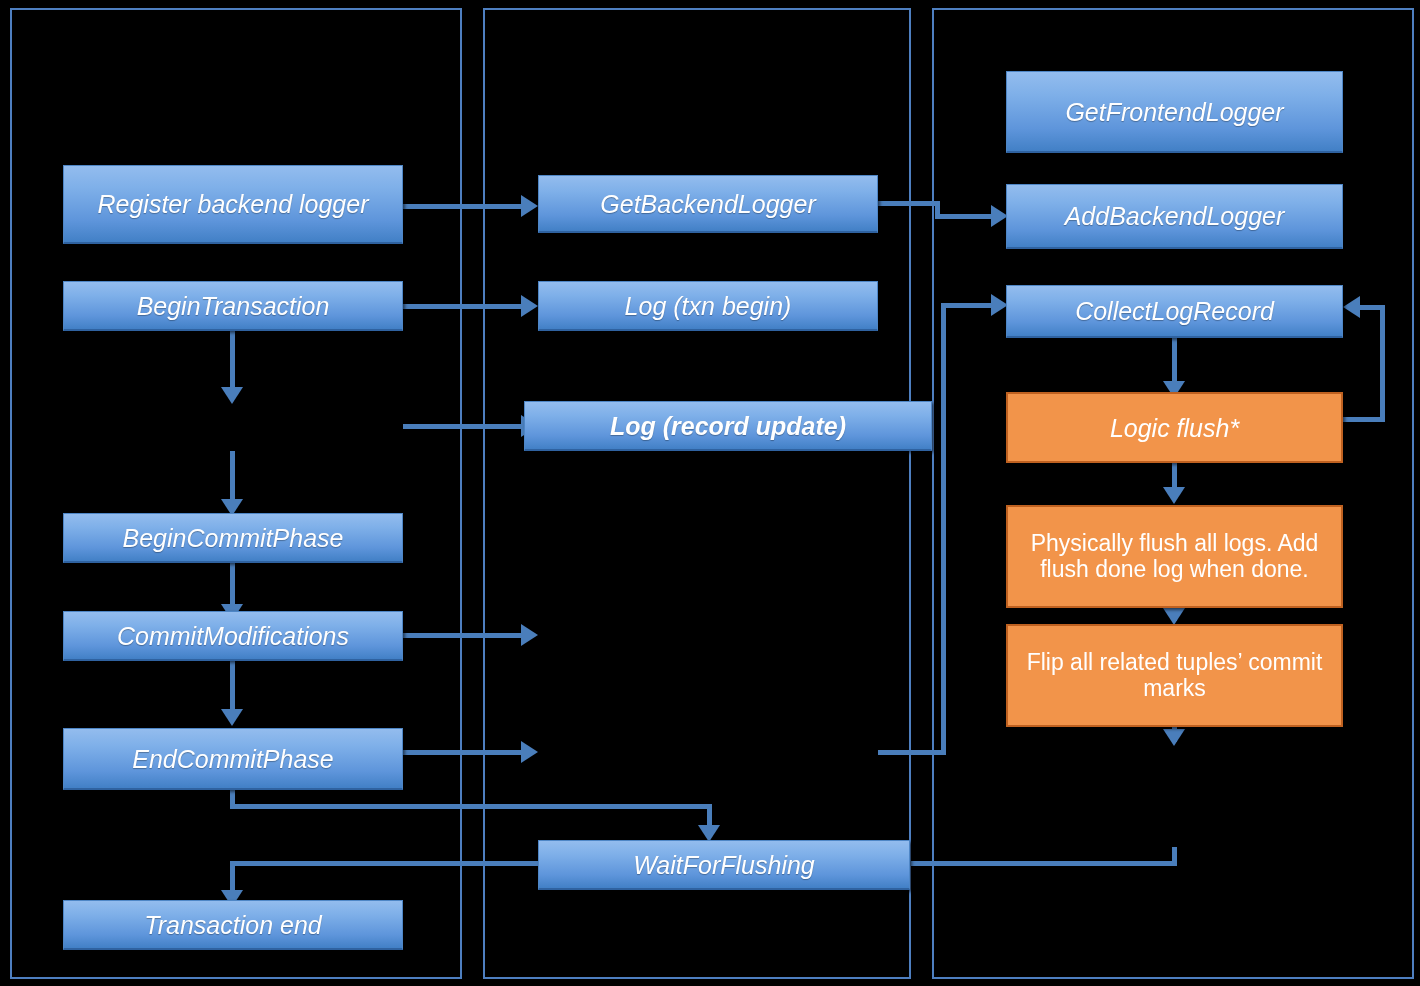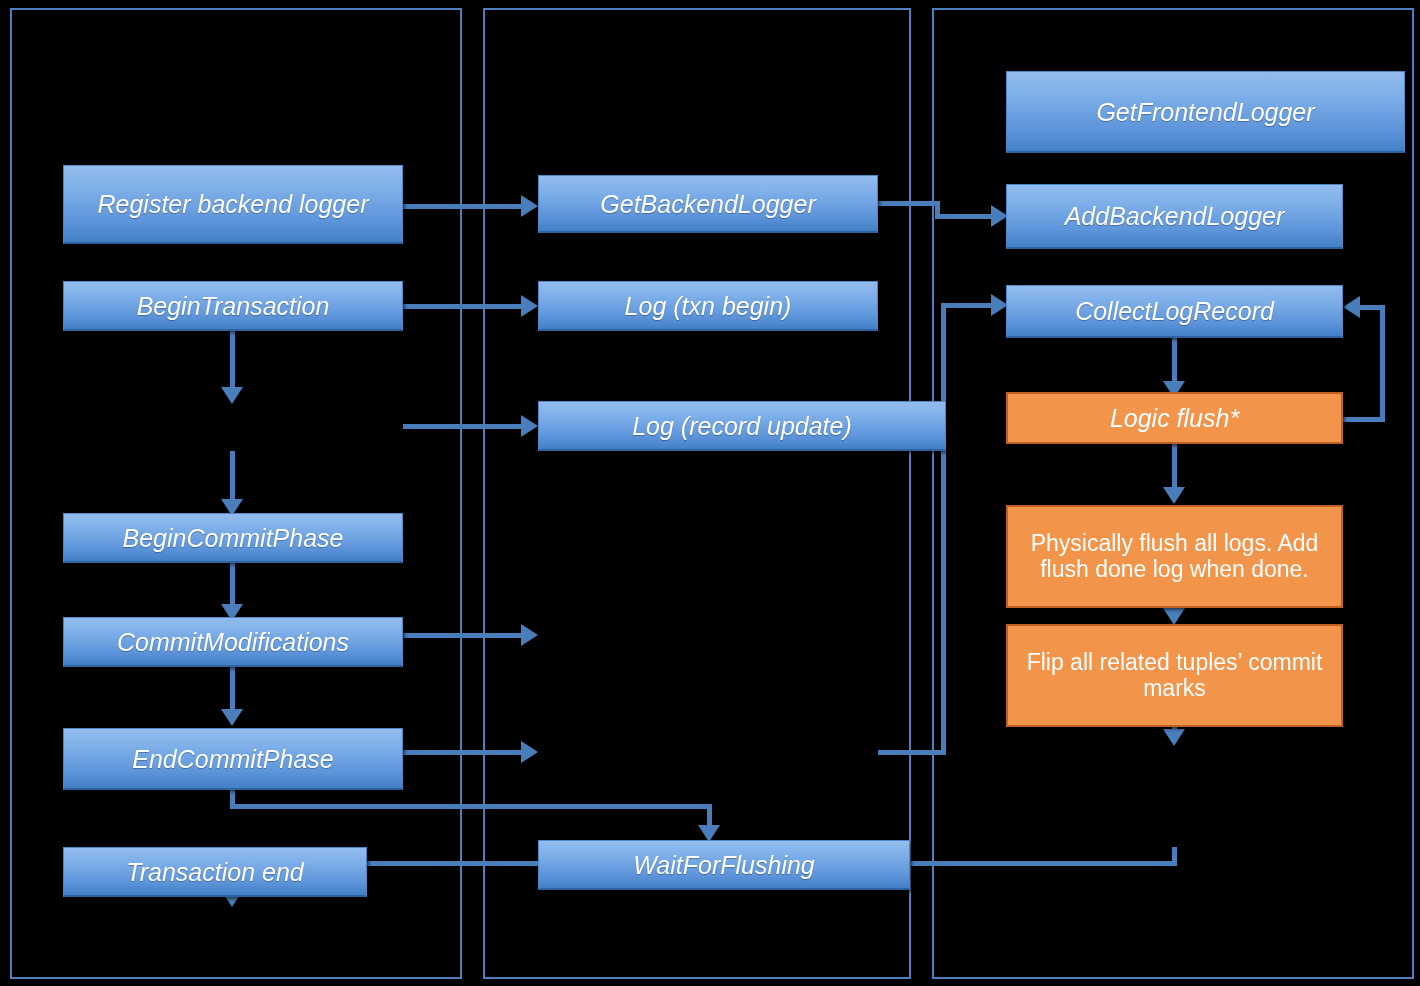--- a/index.html
+++ b/index.html
@@ -115,42 +115,42 @@
   <div class="v" style="left:230px;top:861px;height:35px;"></div>
   <div class="ar down" style="left:221px;top:890px;"></div>
 
   <div class="node blue" style="left:63px;top:165px;width:340px;height:79px;">Register backend logger</div>
 
   <div class="node blue" style="left:63px;top:281px;width:340px;height:50px;">BeginTransaction</div>
 
 
   <div class="node blue" style="left:63px;top:513px;width:340px;height:50px;">BeginCommitPhase</div>
 
-  <div class="node blue" style="left:63px;top:611px;width:340px;height:50px;margin-top:6px;">CommitModifications</div>
+  <div class="node blue" style="left:63px;top:611px;width:340px;height:50px;">CommitModifications</div>
 
   <div class="node blue" style="left:63px;top:728px;width:340px;height:62px;">EndCommitPhase</div>
 
-  <div class="node blue" style="left:63px;top:847px;width:304px;height:50px;">Transaction end</div>
+  <div class="node blue" style="left:63px;top:900px;width:340px;height:50px;">Transaction end</div>
 
   <div class="node blue" style="left:538px;top:175px;width:340px;height:58px;">GetBackendLogger</div>
 
   <div class="node blue" style="left:538px;top:281px;width:340px;height:50px;">Log (txn begin)</div>
 
-  <div class="node blue" style="left:538px;top:401px;width:408px;height:50px;">Log (record update)</div>
+  <div class="node blue" style="left:524px;top:401px;width:408px;height:50px;font-weight:bold;">Log (record update)</div>
 
 
 
   <div class="node blue" style="left:538px;top:840px;width:372px;height:50px;">WaitForFlushing</div>
 
-  <div class="node blue" style="left:1006px;top:71px;width:399px;height:82px;">GetFrontendLogger</div>
+  <div class="node blue" style="left:1006px;top:71px;width:337px;height:82px;">GetFrontendLogger</div>
 
   <div class="node blue" style="left:1006px;top:184px;width:337px;height:65px;">AddBackendLogger</div>
 
   <div class="node blue" style="left:1006px;top:285px;width:337px;height:53px;">CollectLogRecord</div>
 
-  <div class="node orange italic" style="left:1006px;top:392px;width:337px;height:52px;">Logic flush*</div>
+  <div class="node orange italic" style="left:1006px;top:392px;width:337px;height:71px;">Logic flush*</div>
 
   <div class="node orange" style="left:1006px;top:505px;width:337px;height:103px;">Physically flush all logs. Add flush done log when done.</div>
 
   <div class="node orange" style="left:1006px;top:624px;width:337px;height:103px;">Flip all related tuples’ commit marks</div>
 
 
 </div>
 
 </body></html>

